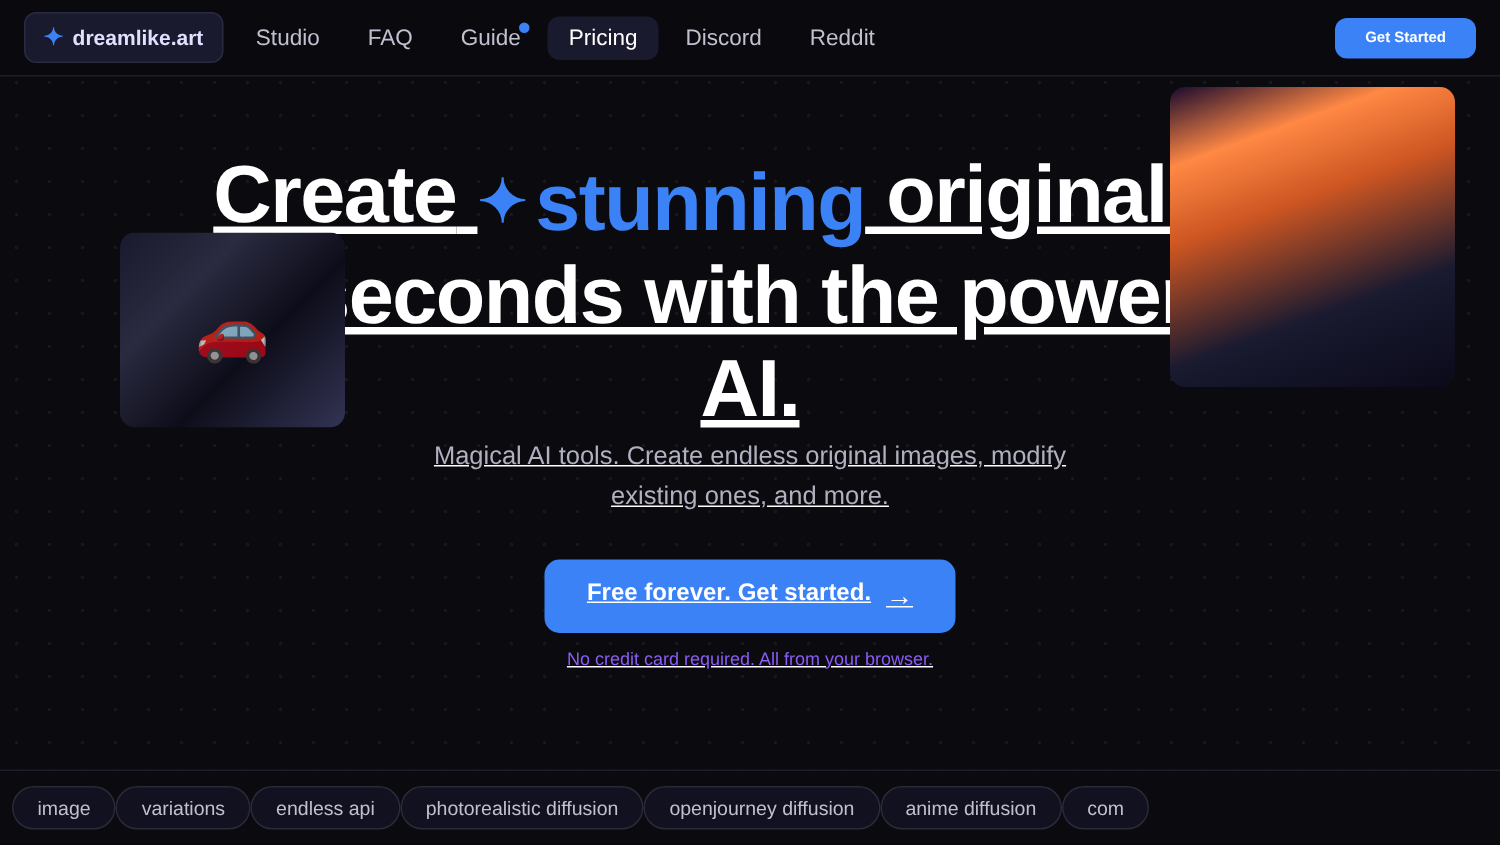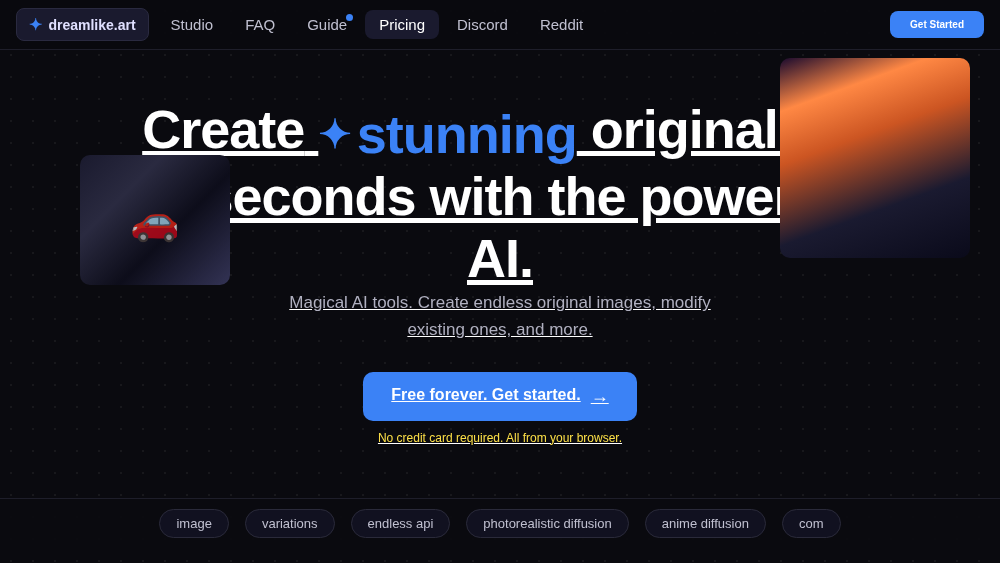--- a/index.html
+++ b/index.html
@@ -149,21 +149,21 @@
       cursor: pointer;
     }
 
     .btn-cta .arrow {
       font-size: 18px;
     }
 
     .hero-note {
       margin-top: 10px;
       font-size: 12px;
-      color: #fde047;
+      color: #8b5cf6;
     }
 
     
     .img-left {
       position: absolute;
       left: 80px;
       top: 155px;
       width: 150px;
       height: 130px;
       border-radius: 10px;
@@ -201,31 +201,30 @@
     .street-image {
       width: 100%;
       height: 100%;
       background: linear-gradient(160deg, #1a0a2e 0%, #ff8844 20%, #cc5522 40%, #1a1a30 70%, #0a0a1a 100%);
       position: relative;
     }
 
     
     .tags-bar {
       position: absolute;
-      bottom: 15px;
+      bottom: 0;
       left: 0;
       right: 0;
       z-index: 10;
       display: flex;
-      gap: 16px;
+      gap: 0;
       padding: 10px 8px;
       background: rgba(10,10,15,0.9);
       border-top: 1px solid #1e1e2a;
       overflow: hidden;
-      justify-content: center;
     }
 
     .tag {
       flex-shrink: 0;
       background: #111120;
       border: 1px solid #2a2a3a;
       border-radius: 20px;
       padding: 6px 16px;
       font-size: 13px;
       color: #c0c0d0;
@@ -302,18 +301,21 @@
   <div class="tag">
     <span>variations</span>
   </div>
   <div class="tag">
     <span>endless api</span>
   </div>
   <div class="tag">
     <span>photorealistic diffusion</span>
   </div>
   <div class="tag">
+    <span>openjourney diffusion</span>
+  </div>
+  <div class="tag">
     <span>anime diffusion</span>
   </div>
   <div class="tag">
     <span>com</span>
   </div>
 </div>
 
 </body></html>

